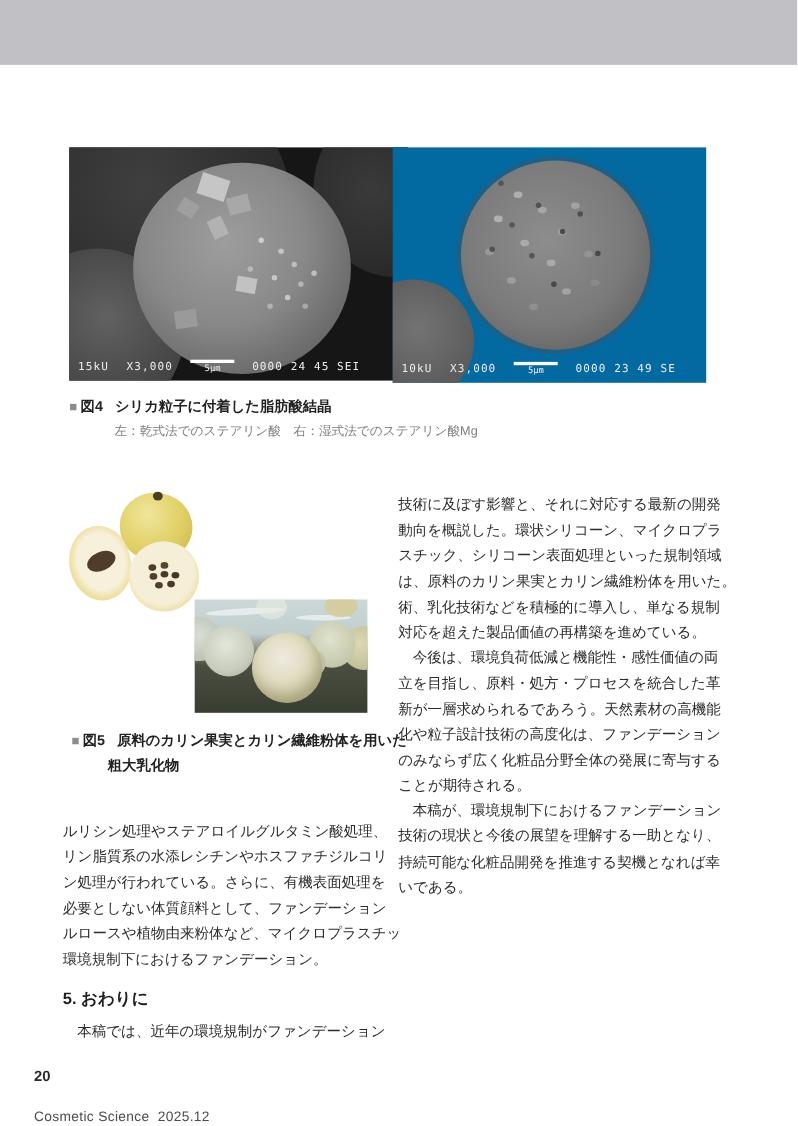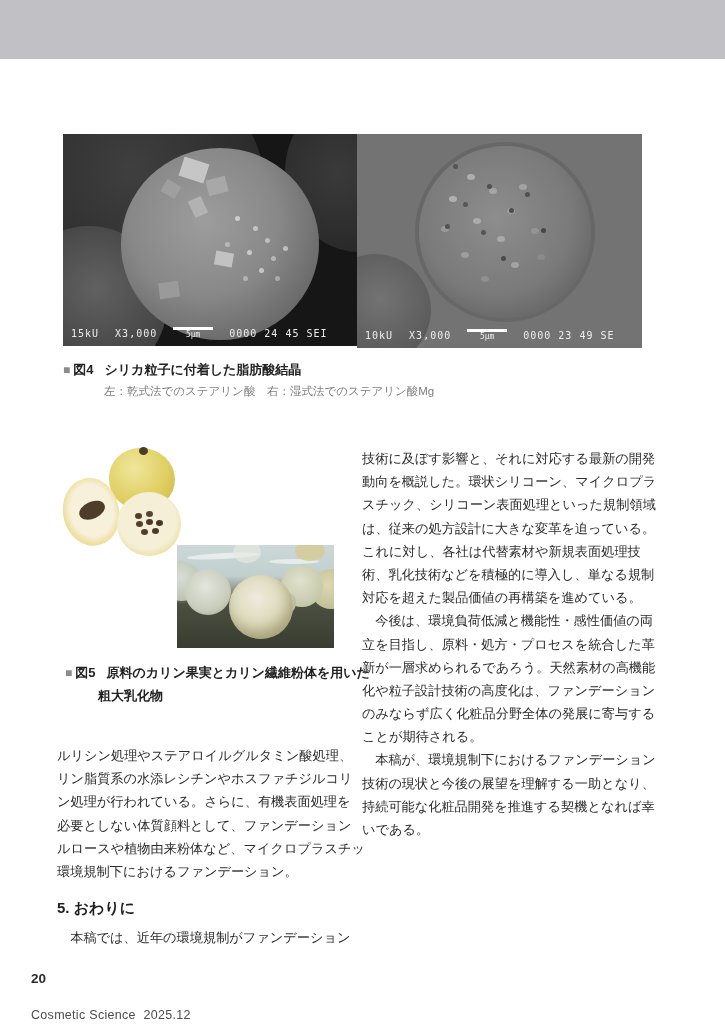--- a/index.html
+++ b/index.html
@@ -6,21 +6,21 @@
   html,body { background:#ffffff; }
   .screen {
     position:relative; width:725px; height:1024px; background:#ffffff;
     overflow:hidden; font-family:"Liberation Sans", sans-serif;
   }
   .top-band { position:absolute; left:0; top:0; width:725px; height:59px; background:#c1c1c5; }
 
   
   .sem { position:absolute; background:#161616; overflow:hidden; }
   .sem-left  { left:63px;  top:134px; width:308px; height:212px; }
-  .sem-right { left:357px; top:134px; width:285px; height:214px; background:#737373; }
+  .sem-right { left:357px; top:134px; width:285px; height:214px; background:#0369a1; }
   .orb { position:absolute; border-radius:50%; }
   
   .sl-bg1 { left:-30px; top:-62px; width:232px; height:232px;
     background:radial-gradient(circle at 42% 42%, #3f3f3f, #2b2b2b 68%, #1d1d1d 100%); }
   .sl-bg2 { left:-52px; top:92px; width:156px; height:156px;
     background:radial-gradient(circle at 55% 40%, #616161, #444444 60%, #2a2a2a 100%); }
   .sl-bg3 { left:222px; top:-42px; width:150px; height:160px;
     background:radial-gradient(circle at 35% 50%, #3a3a3a, #262626 75%); }
   .sl-main { left:58px; top:14px; width:198px; height:192px;
     background:radial-gradient(circle at 42% 38%, #9d9d9d, #888888 45%, #636363 82%, #4d4d4d 100%); }
@@ -200,22 +200,21 @@
     <div class="jline">ルロースや植物由来粉体など、マイクロプラスチッ</div>
     <div class="jline">環境規制下におけるファンデーション。</div>
   </div>
   <div class="sec-heading" style="left:57px; top:899px;">5. おわりに</div>
   <div class="closing-line" style="left:57px; top:929px;">　本稿では、近年の環境規制がファンデーション</div>
 
   <div class="jcol" style="left:362px; top:447px;">
     <div class="jline">技術に及ぼす影響と、それに対応する最新の開発</div>
     <div class="jline">動向を概説した。環状シリコーン、マイクロプラ</div>
     <div class="jline">スチック、シリコーン表面処理といった規制領域</div>
-    <div class="jline">は、従来の処方設計に大きな変革を迫っている。</div>
-    <div class="jline">これに対し、各社は代替素材や新規表面処理技</div>
+    <div class="jline">は、原料のカリン果実とカリン繊維粉体を用いた。</div>
     <div class="jline">術、乳化技術などを積極的に導入し、単なる規制</div>
     <div class="jline">対応を超えた製品価値の再構築を進めている。</div>
     <div class="jline">　今後は、環境負荷低減と機能性・感性価値の両</div>
     <div class="jline">立を目指し、原料・処方・プロセスを統合した革</div>
     <div class="jline">新が一層求められるであろう。天然素材の高機能</div>
     <div class="jline">化や粒子設計技術の高度化は、ファンデーション</div>
     <div class="jline">のみならず広く化粧品分野全体の発展に寄与する</div>
     <div class="jline">ことが期待される。</div>
     <div class="jline">　本稿が、環境規制下におけるファンデーション</div>
     <div class="jline">技術の現状と今後の展望を理解する一助となり、</div>

